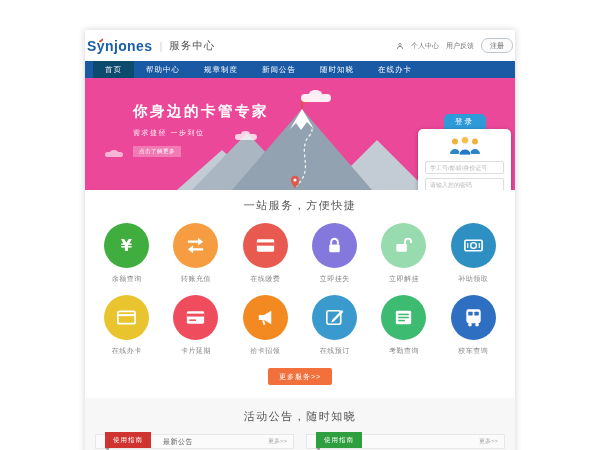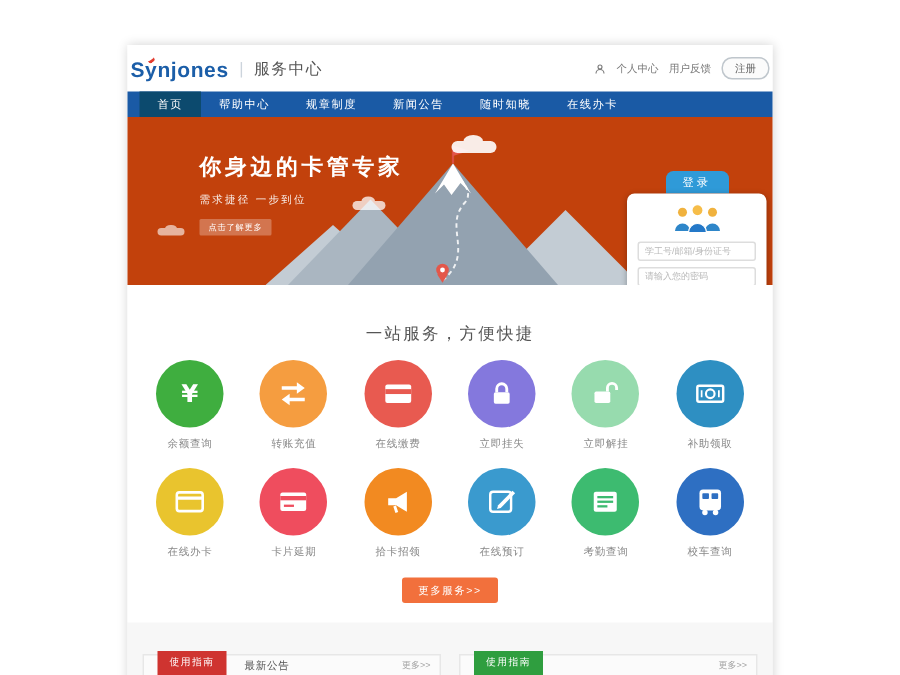--- a/index.html
+++ b/index.html
@@ -46,21 +46,21 @@
     text-align:center; border-radius:5px 5px 0 0; padding:2.5px 0; letter-spacing:2px; }
   .login-card { background:#fff; border-radius:5px; box-shadow:0 1px 4px rgba(0,0,0,.3);
     padding:6px 7px 8px; }
   .users-icon { display:block; margin:0 auto 5px; }
   .login-input { display:block; width:100%; height:13px; border:1px solid #ddd; border-radius:2px;
     font-size:6px; padding:0 4px; margin-bottom:4px; color:#666;
     font-family:"Liberation Sans",sans-serif; }
   .login-input::placeholder { color:#b9b9b9; }
 
   
-  .services { background:#fff; text-align:center; padding-top:25px; }
+  .services { background:#fff; text-align:center; padding-top:8px; }
   .sec-title { font-size:11px; color:#555; letter-spacing:1.5px; }
   .svc-grid { display:grid; grid-template-columns:repeat(6,1fr); width:416px; margin:10px auto 0; row-gap:11px; }
   .svc-cell { display:flex; flex-direction:column; align-items:center; }
   .svc-circle { width:45px; height:45px; border-radius:50%; display:flex; align-items:center; justify-content:center; }
   .svc-circle svg { width:23px; height:23px; }
   .svc-label { font-size:7px; color:#888; margin-top:6px; letter-spacing:.5px; }
   .more-btn { display:inline-block; margin:12px auto 13px; background:#f2703c; color:#fff;
     font-size:7px; padding:3.5px 11px; border-radius:2px; letter-spacing:1px; }
 
   
@@ -101,21 +101,21 @@
 
   <div class="navbar">
     <span class="nav-item active">首页</span>
     <span class="nav-item">帮助中心</span>
     <span class="nav-item">规章制度</span>
     <span class="nav-item">新闻公告</span>
     <span class="nav-item">随时知晓</span>
     <span class="nav-item">在线办卡</span>
   </div>
 
-  <div class="hero" style="background-color: #c2410c;">
+  <div class="hero" style="background-color: #ec4899;">
     <div class="hero-text">
       <div class="hero-title">你身边的卡管专家</div>
       <div class="hero-sub">需求捷径 一步到位</div>
       <span class="hero-cta">点击了解更多</span>
     </div>
     <div class="cloud c1"></div>
     <div class="cloud c2"></div>
     <div class="cloud c3"></div>
     <svg class="mountains" width="250" height="95" viewBox="0 0 250 95">
       <polygon points="0,95 45,55 90,95" fill="#c3ccd4"></polygon>
@@ -277,20 +277,21 @@
             </svg>
         </div>
         <div class="svc-label">校车查询</div>
       </div>
 
     </div>
     <span class="more-btn" style="background-color: rgb(242, 112, 60);">更多服务&gt;&gt;</span>
   </div>
 
   <div class="announce">
+    <div class="sec-title">活动公告，随时知晓</div>
     <div class="panels">
       <div class="panel">
         <div class="panel-bar">
           <span class="ribbon" style="background-color: rgb(207, 52, 48);">使用指南</span>
           <span class="panel-tab">最新公告</span>
           <span class="panel-more">更多&gt;&gt;</span>
         </div>
 
       </div>
       <div class="panel">

